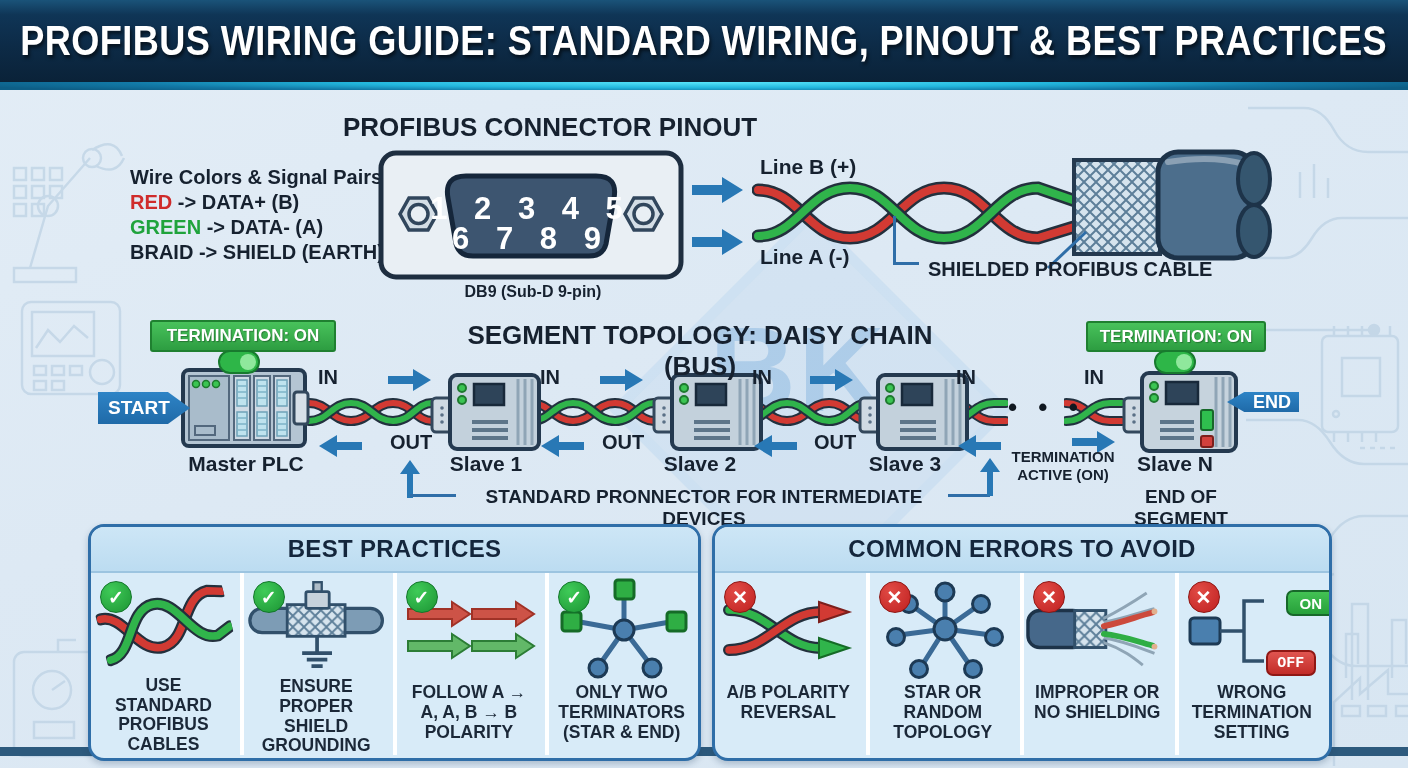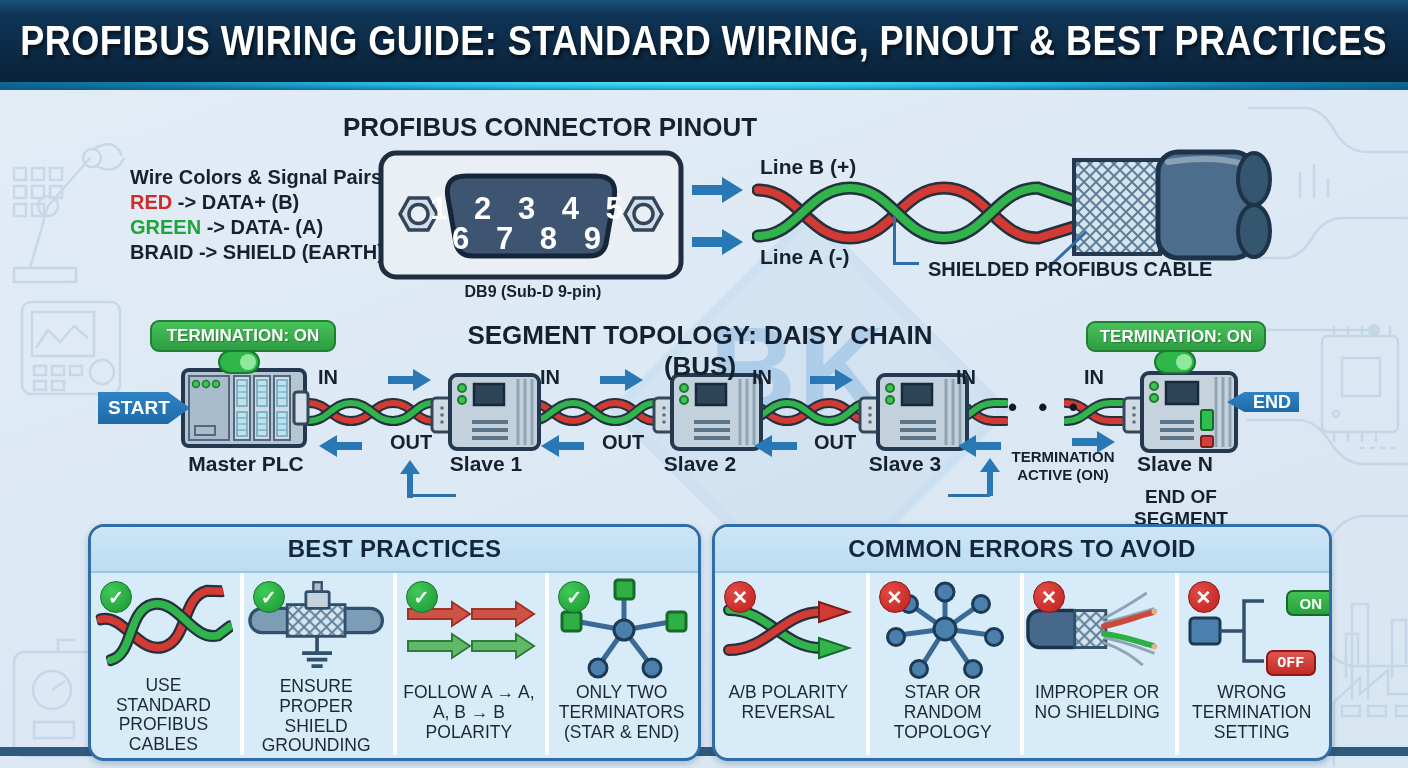--- a/index.html
+++ b/index.html
@@ -10,21 +10,21 @@
   .lbl{font-weight:800;color:#16212f;}
   
   .header{position:absolute;left:0;top:0;width:1408px;height:82px;
           background:linear-gradient(180deg,#1a5379 0%,#0f3556 18%,#0d2b47 55%,#0a2238 100%);
           display:flex;align-items:center;justify-content:center;z-index:3;}
   .title{font-size:42px;font-weight:800;color:#ffffff;letter-spacing:.5px;white-space:nowrap;
          transform:scaleX(.86);text-shadow:2px 3px 4px rgba(0,0,0,.6);}
   .glow{position:absolute;left:0;top:82px;width:1408px;height:8px;z-index:3;
         background:radial-gradient(ellipse 55% 160% at 50% 0%,#59e6fb 0%,#23b7dd 45%,#1279a6 75%,#0d5e86 100%);}
   
-  .term-badge{background:linear-gradient(180deg,#48c25b,#2d9d41);border:2px solid #1f8030;border-radius:9px;
+  .term-badge{background:linear-gradient(180deg,#48c25b,#2d9d41);border:2px solid #1f8030;border-radius:3px;
               color:#fff;font-weight:800;font-size:17px;display:flex;align-items:center;justify-content:center;
               text-shadow:1px 1px 1px rgba(0,0,0,.3);z-index:2;}
   .start-badge{background:linear-gradient(180deg,#2e84c6,#1f6aa8);color:#fff;font-weight:800;font-size:19px;
                display:flex;align-items:center;padding-left:10px;z-index:2;
                clip-path:polygon(0 0,76% 0,100% 50%,76% 100%,0 100%);}
   .end-badge{background:linear-gradient(180deg,#2e84c6,#1f6aa8);color:#fff;font-weight:800;font-size:18px;
              display:flex;align-items:center;justify-content:flex-end;padding-right:8px;z-index:2;
              clip-path:polygon(24% 0,100% 0,100% 100%,24% 100%,0 50%);}
   .hline{border-top:3px solid #2f6ea8;height:0;z-index:2;}
   .vline{border-left:3px solid #2f6ea8;width:0;z-index:2;}
@@ -35,21 +35,21 @@
               display:flex;align-items:center;justify-content:center;text-align:right;}
   .panel-head span{font-size:24px;font-weight:800;color:#14263c;letter-spacing:.3px;}
   .panel-body{display:flex;height:182px;}
   .pcol{flex:1;position:relative;display:flex;flex-direction:column;align-items:center;}
   .pcol + .pcol{border-left:4px solid #ffffff;}
   .mark{position:absolute;top:8px;left:9px;width:30px;height:30px;border-radius:50%;
         display:flex;align-items:center;justify-content:center;color:#fff;font-size:19px;font-weight:800;}
   .mark.ok{background:radial-gradient(circle at 35% 30%,#3fcb58,#1c9434);border:1.5px solid #12772a;}
   .mark.bad{background:radial-gradient(circle at 35% 30%,#e14b45,#bf2020);border:1.5px solid #8f1714;}
   .icon-wrap{height:108px;width:100%;display:flex;align-items:center;justify-content:center;padding-top:6px;box-sizing:border-box;}
-  .caption{font-size:17.5px;font-weight:400;text-align:center;line-height:1.13;color:#1b2838;padding:2px 9px 0 5px;}
+  .caption{font-size:17.5px;font-weight:700;text-align:center;line-height:1.13;color:#1b2838;padding:2px 9px 0 5px;}
   .chip-on{background:linear-gradient(180deg,#43c254,#27a03a);border:2px solid #17682a;}
   .chip-off{background:linear-gradient(180deg,#e05550,#c22c28);border:2px solid #8f1714;font-family:Liberation Mono, monospace;}
   .chip{border-radius:7px;color:#fff;font-size:15px;font-weight:800;width:46px;height:22px;
         display:flex;align-items:center;justify-content:center;}
   .dots{font-size:26px;font-weight:800;letter-spacing:7px;color:#101820;z-index:2;}
   .wm-diamond{position:absolute;left:668px;top:268px;width:264px;height:264px;transform:rotate(45deg);
               background:rgba(185,212,238,.28);border:10px solid rgba(200,222,242,.45);z-index:0;}
   .wm-text{position:absolute;left:648px;top:300px;width:300px;text-align:center;font-size:120px;font-weight:800;
            color:rgba(96,158,214,.32);z-index:0;letter-spacing:2px;}
   .bottom-strip{position:absolute;left:0;top:747px;width:1408px;height:9px;background:#2d5a7d;z-index:0;}
@@ -357,20 +357,21 @@
       <polygon points="44,8 19,8 19,1 1,12 19,23 19,16 44,16" fill="#2878b5"></polygon>
     </svg>
   <svg class="abs" style="left:1072px;top:430px;z-index:2;" width="44" height="24" viewBox="0 0 44 24">
       <polygon points="0,8 25,8 25,1 43,12 25,23 25,16 0,16" fill="#2878b5"></polygon>
     </svg>
 
   <svg class="abs" style="left:400px;top:460px;z-index:2;" width="20" height="38" viewBox="0 0 20 38">
       <polygon points="10,0 0,14 7,14 7,38 13,38 13,14 20,14" fill="#2878b5"></polygon>
     </svg>
   <div class="abs hline" style="left:410px;top:494px;width:46px;"></div>
+  <div class="abs lbl" style="left:458px;top:486px;width:492px;text-align:center;font-size:19px;z-index:2;">STANDARD PRONNECTOR FOR INTERMEDIATE DEVICES</div>
   <div class="abs hline" style="left:948px;top:494px;width:42px;"></div>
   <svg class="abs" style="left:980px;top:458px;z-index:2;" width="20" height="38" viewBox="0 0 20 38">
       <polygon points="10,0 0,14 7,14 7,38 13,38 13,14 20,14" fill="#2878b5"></polygon>
     </svg>
 
   <div class="abs" style="left:1000px;top:448px;width:126px;text-align:center;font-size:15px;font-weight:800;line-height:1.2;z-index:2;">
     <div>TERMINATION</div>
     <div>ACTIVE (ON)</div>
   </div>
   <div class="abs lbl" style="left:1096px;top:486px;width:170px;text-align:center;font-size:19px;z-index:2;">END OF SEGMENT</div>

